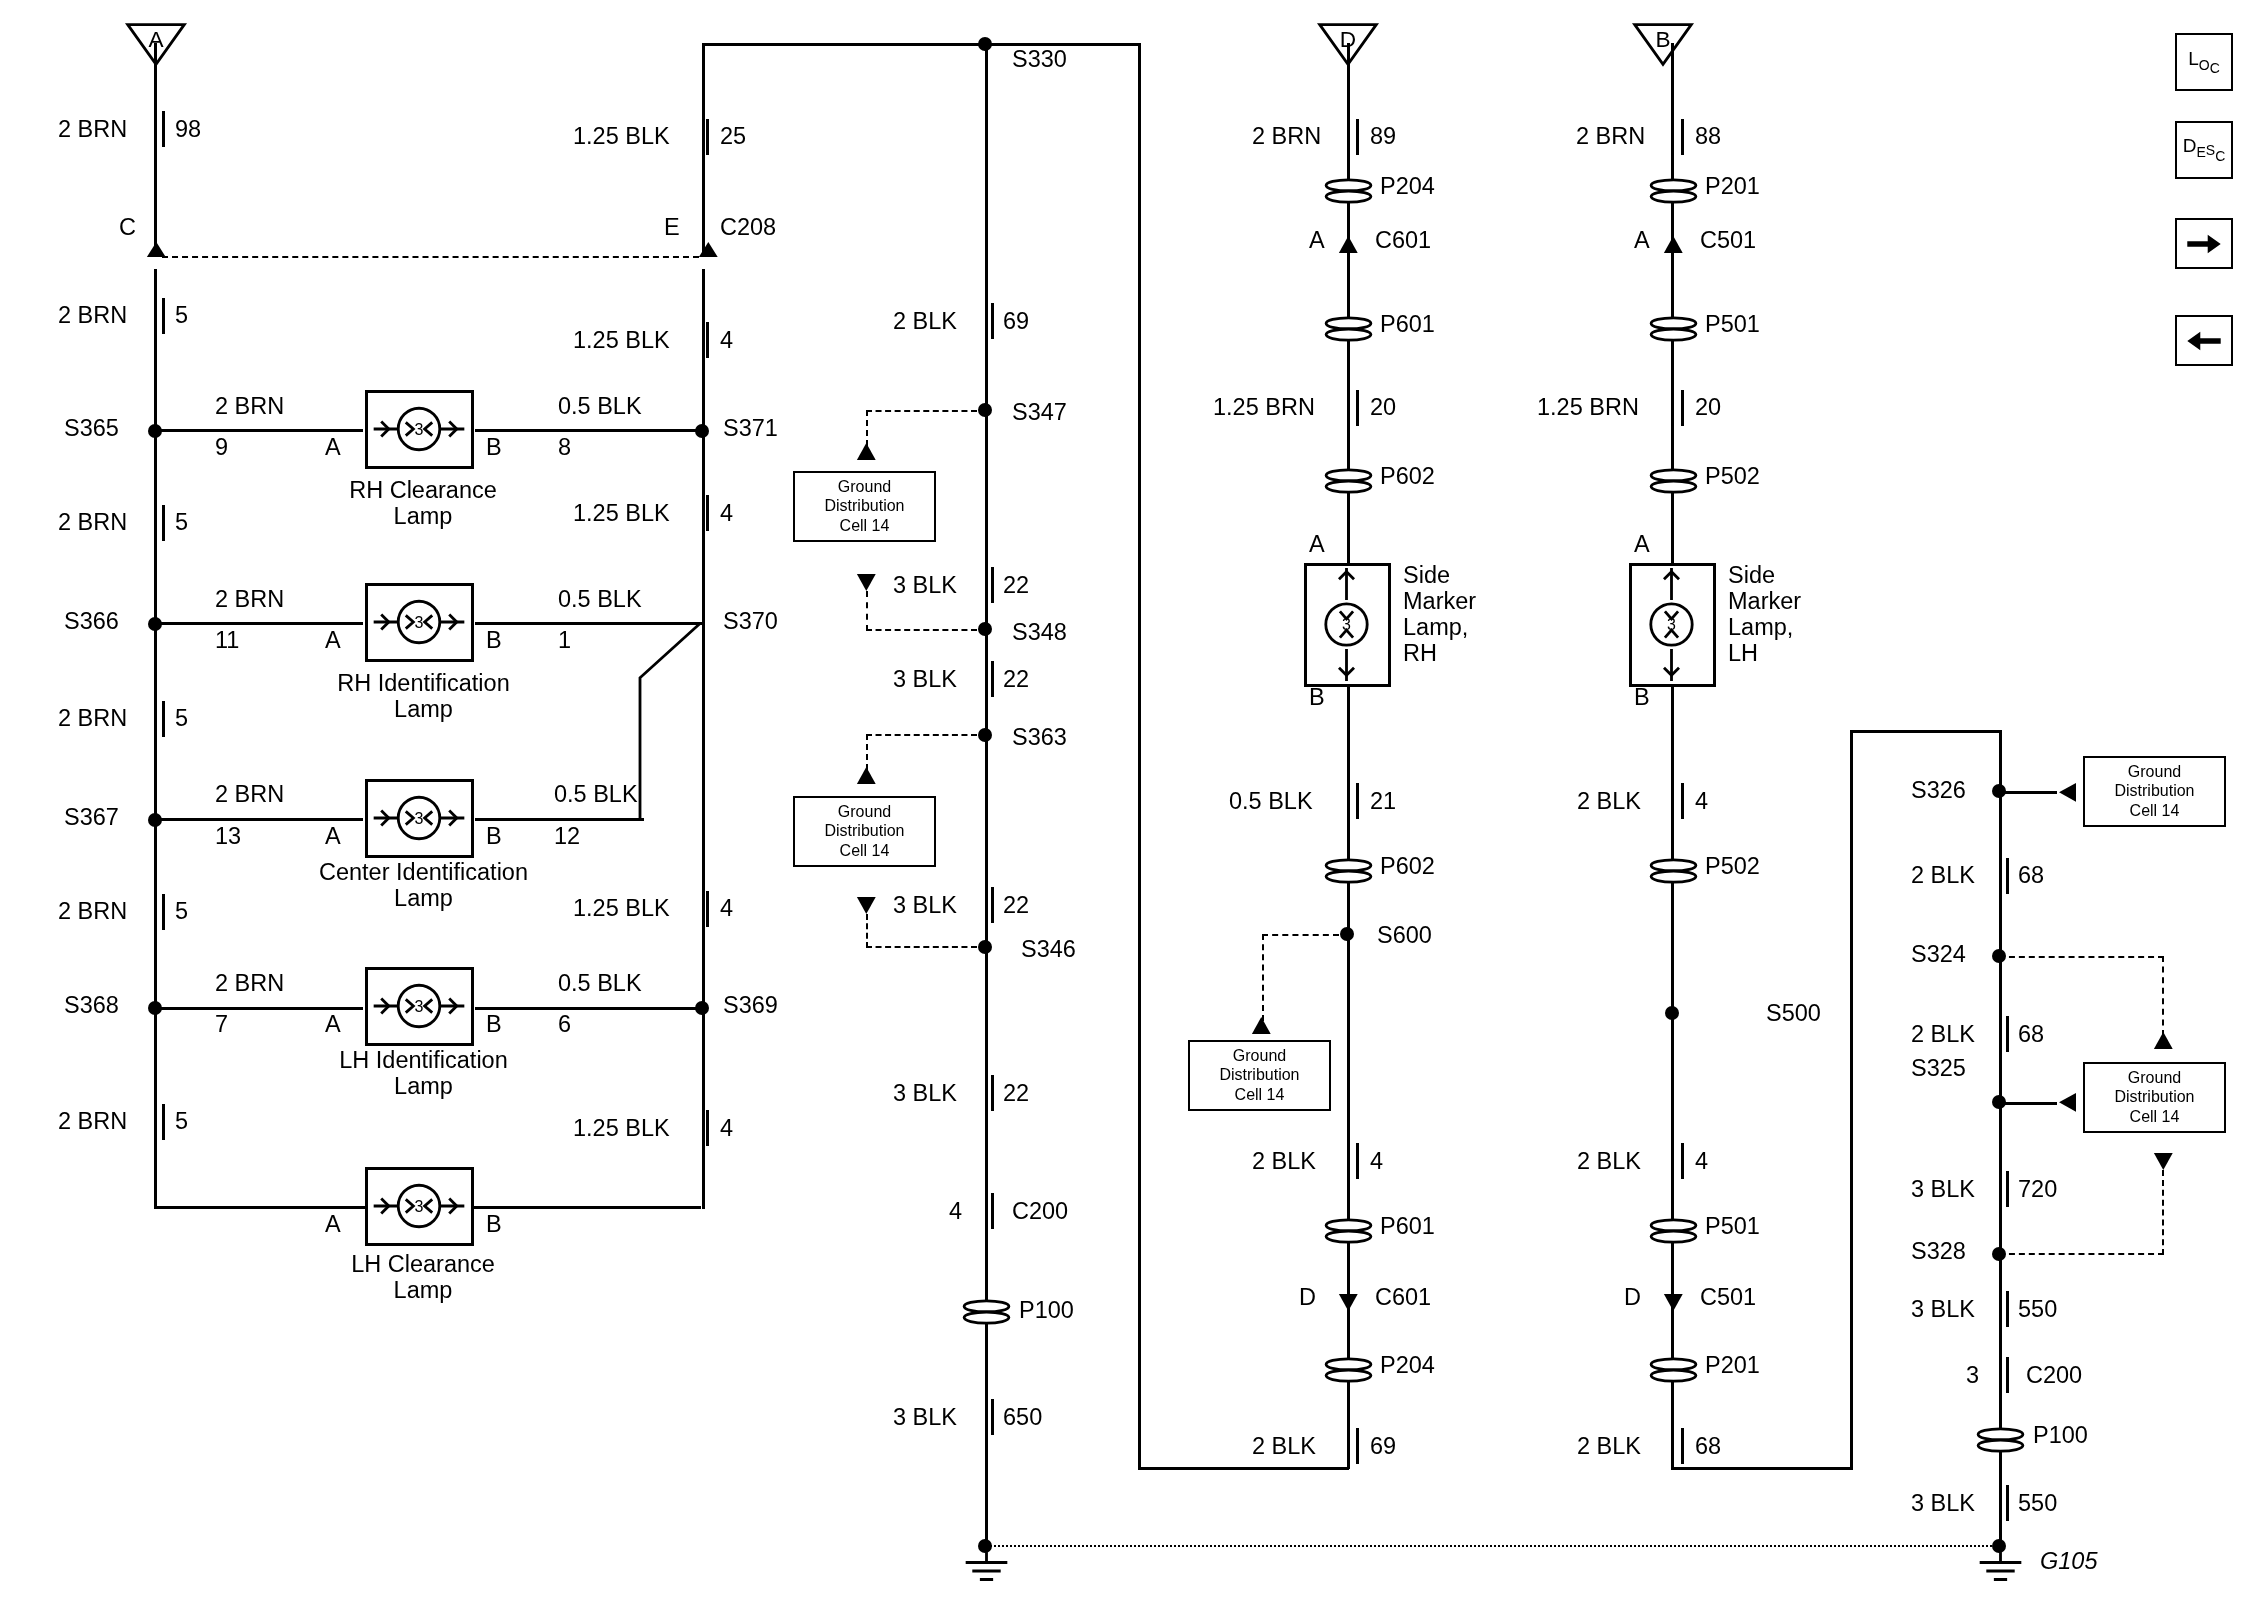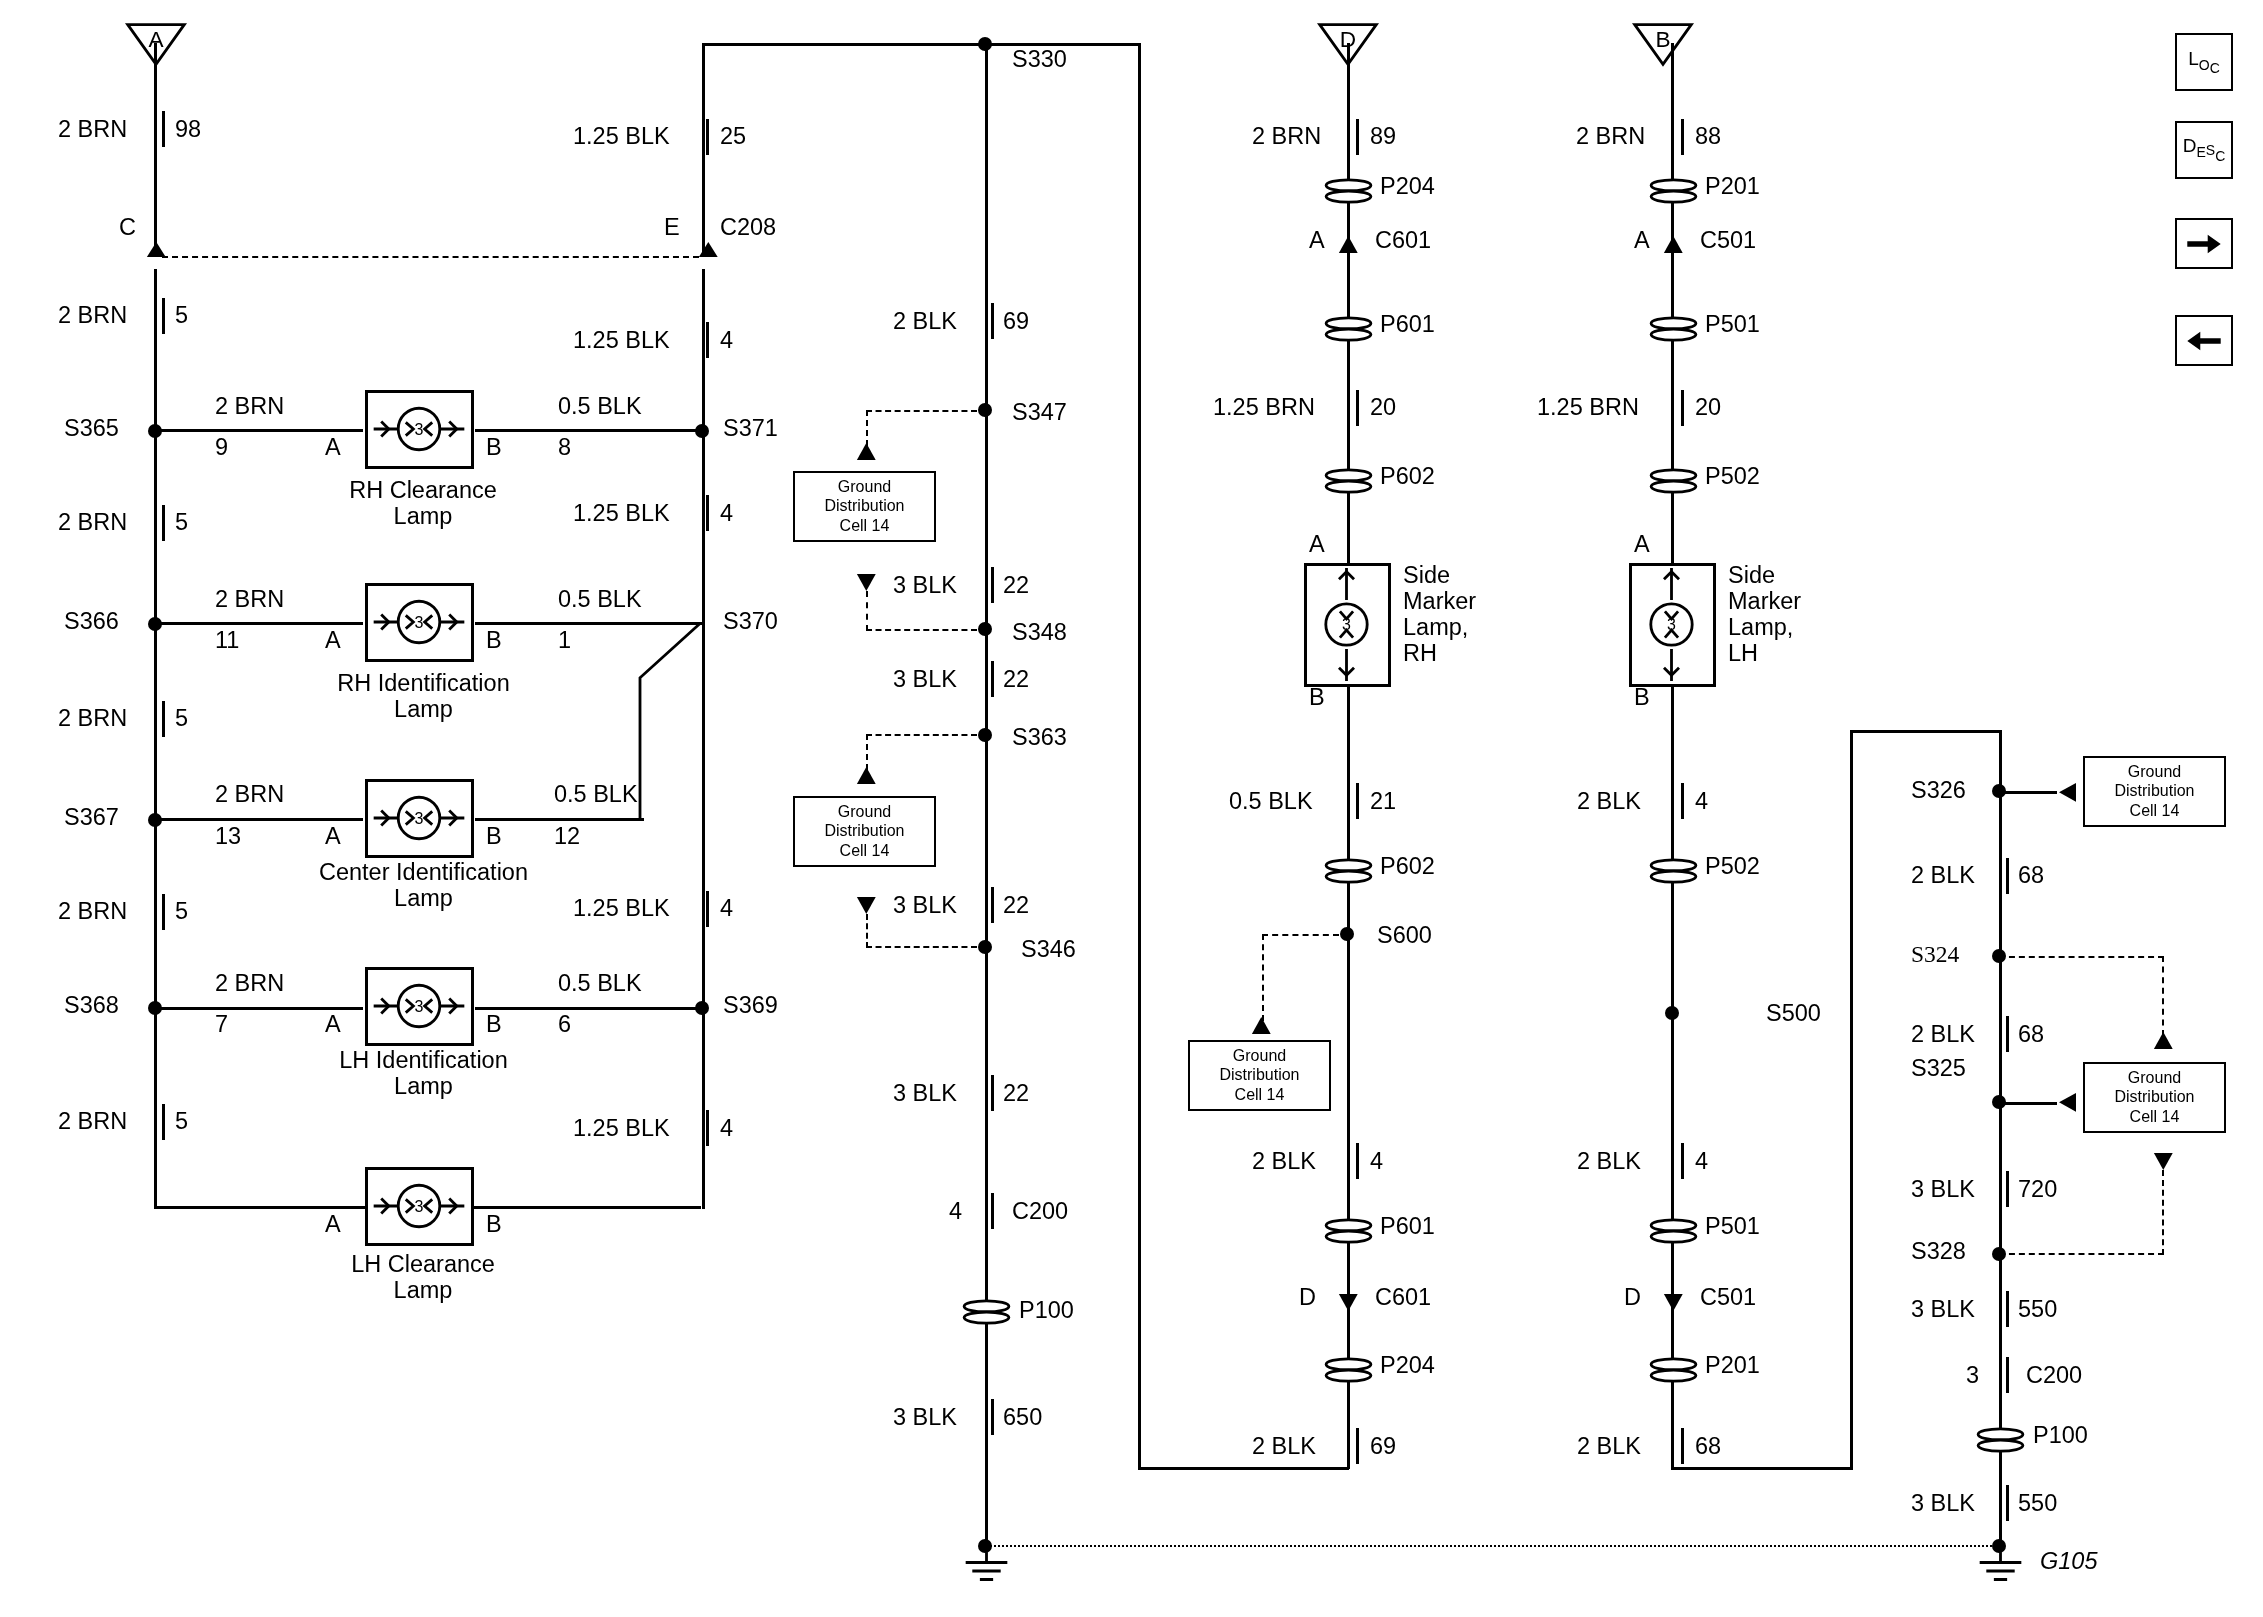--- a/index.html
+++ b/index.html
@@ -595,21 +595,21 @@
     <div>Ground</div>
     <div>Distribution</div>
     <div>Cell 14</div>
   </div>
 
   <div class="lbl" style="left:1911px;top:863px;">2 BLK</div>
   <div class="lbl" style="left:2018px;top:863px;">68</div>
   <div class="ln vl" style="left:2006px;top:858px;height:36px;"></div>
 
   <div class="dot" style="left:1992px;top:949px;"></div>
-  <div class="lbl" style="left:1911px;top:942px;font-family:Liberation Serif, serif;">S324</div>
+  <div class="lbl" style="left:1911px;top:942px;">S324</div>
   <div class="dash-h" style="left:1999px;top:956px;width:165px;"></div>
   <div class="dash-v" style="left:2162px;top:956px;height:80px;"></div>
   <div class="conn" style="left:2152px;top:1030px;">
     <svg width="22.6" height="21" viewBox="0 0 24 22">
         <polygon points="12,2 22,20 2,20" fill="#000"></polygon>
       </svg>
   </div>
 
   <div class="lbl" style="left:1911px;top:1022px;">2 BLK</div>
   <div class="lbl" style="left:2018px;top:1022px;">68</div>

